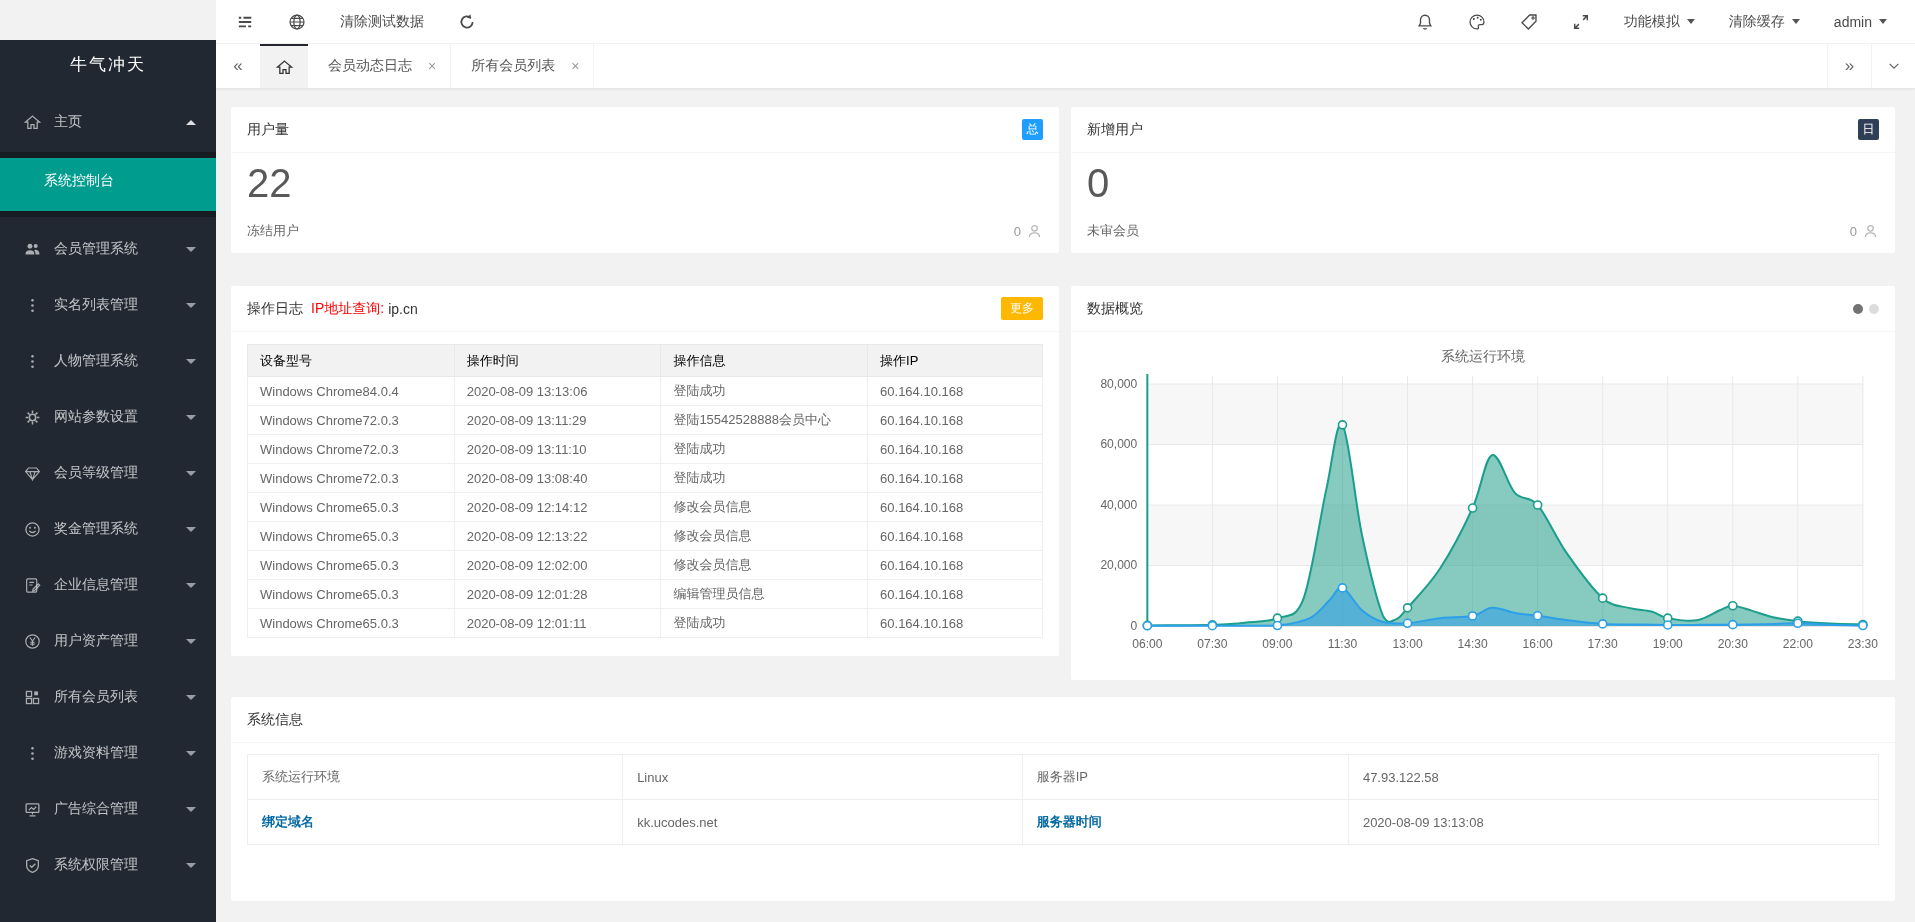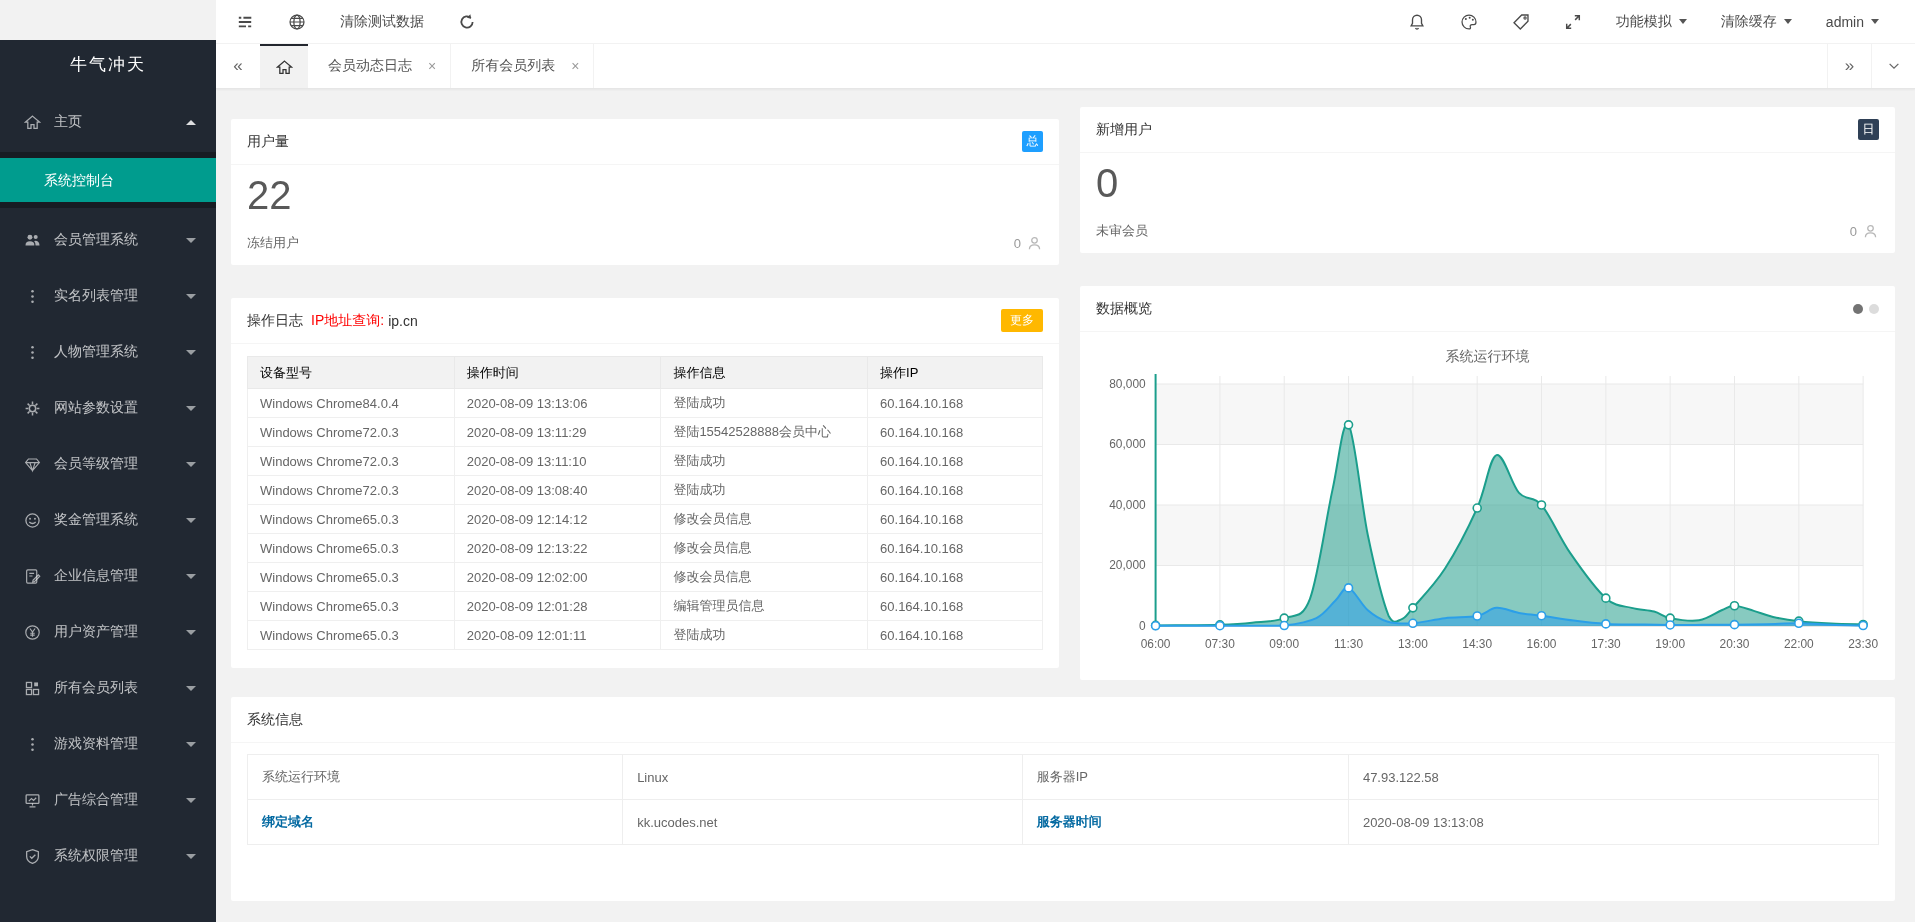--- a/index.html
+++ b/index.html
@@ -11,45 +11,45 @@
   .sidebar { width:216px; height:100%; background:#212832; flex:0 0 216px;margin-top:40px; }
   .logo { height:50px; line-height:50px; text-align:center; color:#fff; font-size:17px; letter-spacing:2px; }
   .nav-item { position:relative; height:48px; margin-top:8px; display:flex; align-items:center; padding-left:24px; color:rgba(255,255,255,.72); cursor:pointer; }
   .nav-item .nicon { width:17px; height:17px; margin-right:13px; flex:0 0 17px; color:rgba(255,255,255,.62); }
   .nav-item .nicon svg { width:100%; height:100%; display:block; }
   .nav-item .nlabel { font-size:14px; }
   .caret { position:absolute; right:20px; width:0; height:0; border-left:5px solid transparent; border-right:5px solid transparent; }
   .caret.down { border-top:5px solid rgba(255,255,255,.55); }
   .caret.up { border-bottom:5px solid rgba(255,255,255,.85); }
   .nav-child { background:#171c23; margin-top:6px; padding:6px 0; }
-  .nav-child-item { height:44px; line-height:44px; padding-left:44px; color:rgba(255,255,255,.75); font-size:14px; cursor:pointer; }
+  .nav-child-item { height:53px; line-height:44px; padding-left:44px; color:rgba(255,255,255,.75); font-size:14px; cursor:pointer; }
   .nav-child-item.active { background:#009c8e; color:#fff; }
 
   
   .main { flex:1; display:flex; flex-direction:column; height:100%; min-width:0; }
 
-  .topbar { height:44px; background:#fff; display:flex; align-items:center; justify-content:space-between; padding:0 36px 0 20px; border-bottom:1px solid #f2f2f2; flex:0 0 44px; }
+  .topbar { height:44px; background:#fff; display:flex; align-items:center; justify-content:space-between; padding:0 28px 0 20px; border-bottom:1px solid #f2f2f2; flex:0 0 44px; }
   .topbar .tgroup { display:flex; align-items:center; }
   .tbtn { display:flex; align-items:center; color:#4a4a4a; margin-right:34px; cursor:pointer; font-size:14px; }
   .tbtn:last-child { margin-right:0; }
   .tbtn svg { width:18px; height:18px; display:block; }
   .tbtn .dcaret { width:0; height:0; border-left:4px solid transparent; border-right:4px solid transparent; border-top:5px solid #555; margin-left:7px; }
 
   .tabbar { height:45px; background:#fff; border-bottom:1px solid #e6e6e6; display:flex; align-items:stretch; box-shadow:0 1px 2px rgba(0,0,0,.05); flex:0 0 45px; position:relative; z-index:2; }
   .tab-ctrl { width:44px; display:flex; align-items:center; justify-content:center; color:#666; font-size:17px; cursor:pointer; }
   .tab-home { width:48px; background:#f2f2f2; border-top:2px solid #23262e; display:flex; align-items:center; justify-content:center; color:#333; cursor:pointer; }
   .tab-home svg { width:17px; height:17px; }
   .tab { display:flex; align-items:center; padding:0 14px 0 20px; color:#555; border-right:1px solid #f2f2f2; cursor:pointer; font-size:14px; }
   .tab .close { color:#9a9a9a; margin-left:16px; font-size:14px; cursor:pointer; }
   .tab-spacer { flex:1; }
   .tab-ctrl.right { border-left:1px solid #f2f2f2; }
   .tab-ctrl svg { width:14px; height:14px; }
 
   .content { flex:1; padding:18px 20px 0 15px; overflow:hidden; }
-  .cols { display:flex; gap:21px; align-items:center; }
+  .cols { display:flex; gap:12px; align-items:flex-start; }
   .col { display:flex; flex-direction:column; }
   .col-left { width:828px; flex:0 0 828px; }
   .col-right { flex:1; min-width:0; }
 
   .card { background:#fff; border-radius:2px; }
   .card-head { height:46px; display:flex; align-items:center; padding:0 16px; border-bottom:1px solid #f5f5f5; }
   .card-title { font-size:14px; color:#333; }
 
   
   .stat-card { height:146px; margin-bottom:33px; display:flex; flex-direction:column; }

